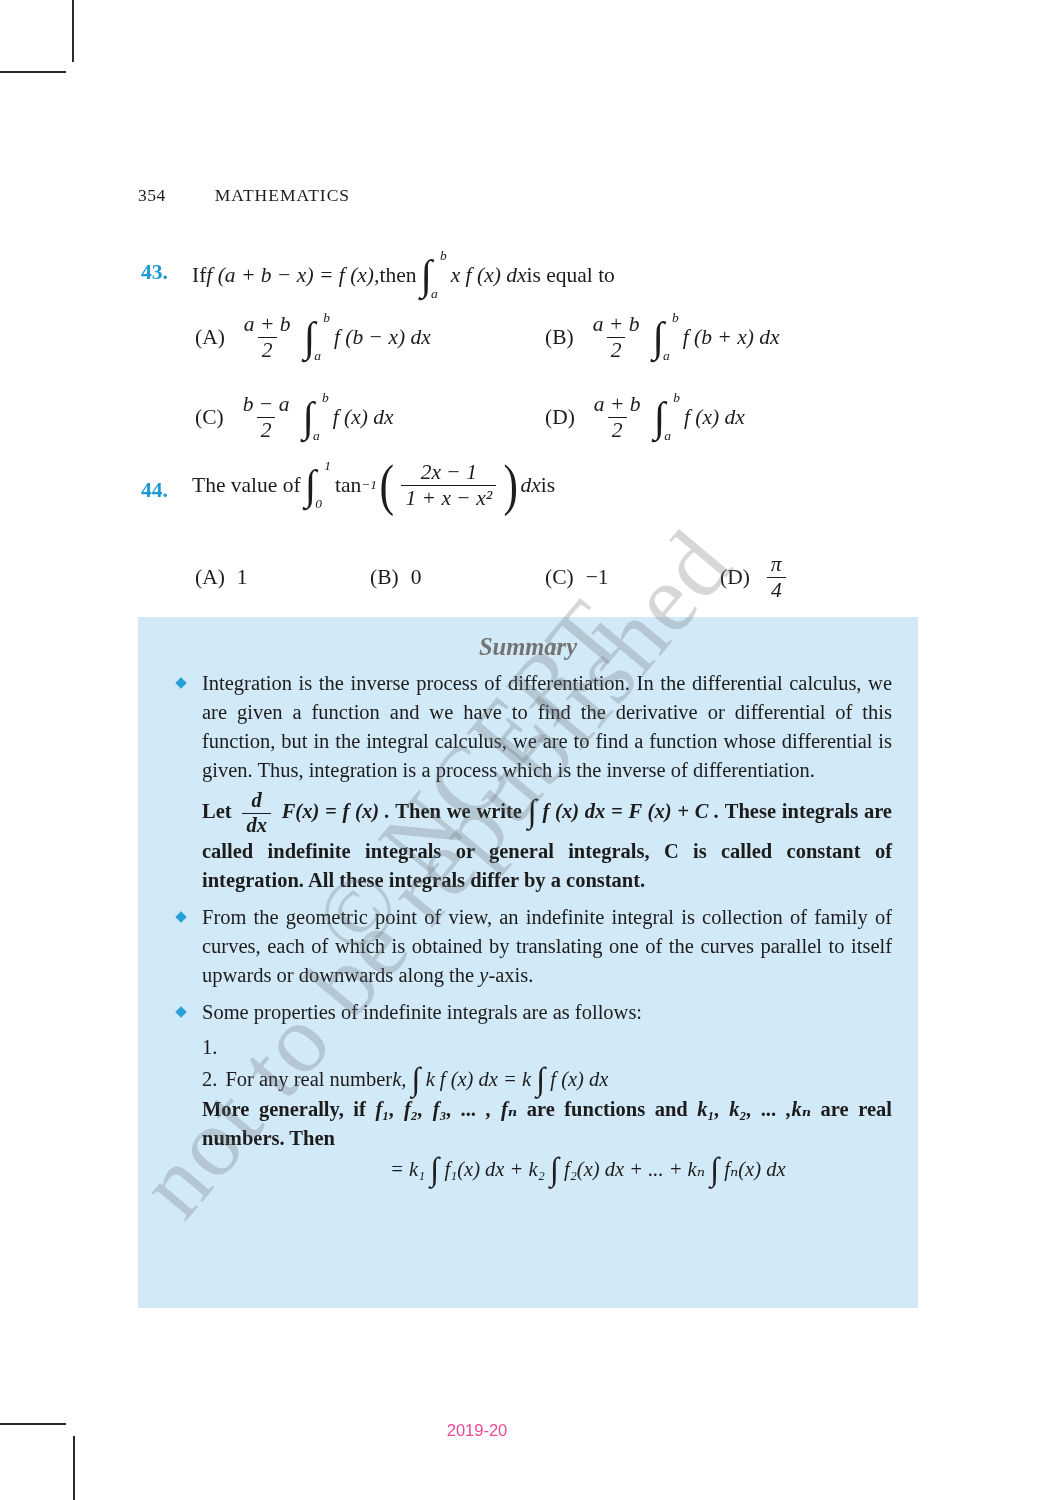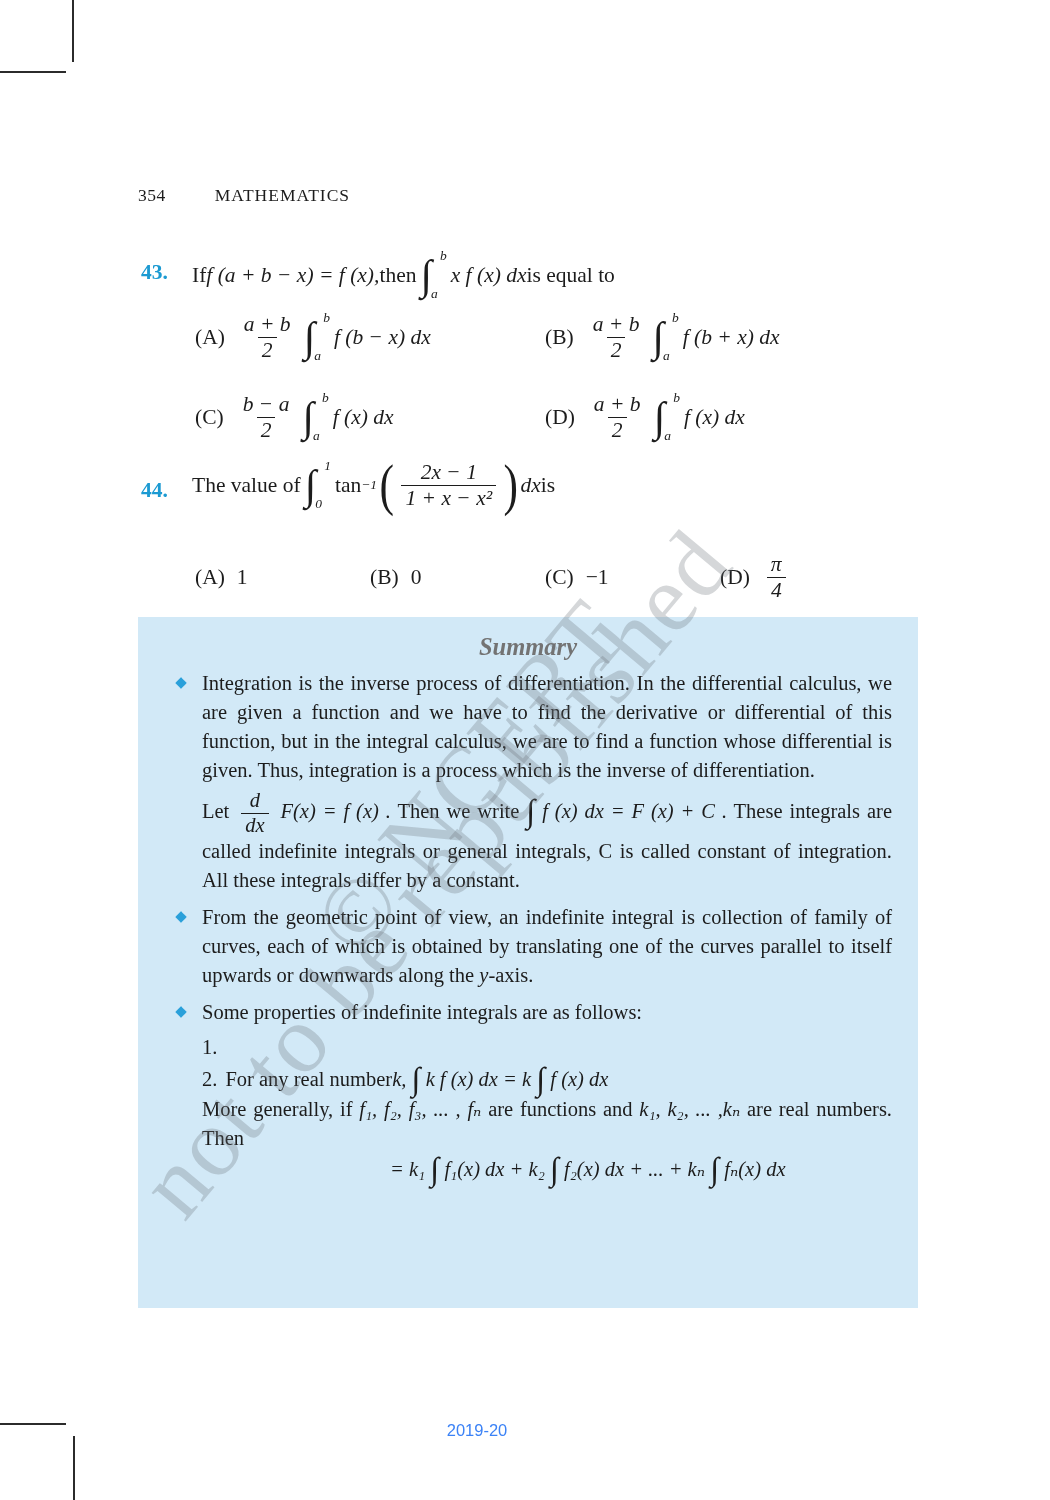--- a/index.html
+++ b/index.html
@@ -55,35 +55,35 @@
   .opt44 .olabel{margin-right:12px;}
 
   .sup{font-size:13.5px;vertical-align:super;line-height:0;font-style:italic;}
 
   
   .sumbox{position:absolute;left:138px;top:617px;width:780px;height:691px;background:#d2e9f7;}
   .sumtitle{text-align:center;color:#737373;font-style:italic;font-weight:bold;font-size:24.5px;margin:16px 0 0 0;}
   .bullet{display:flex;margin:8px 26px 0 22px;}
   .diamond{color:#2aa0da;width:42px;flex:none;text-align:center;font-size:15px;padding-top:4px;font-style:normal;}
   .btext{flex:1;font-size:20.5px;line-height:29px;text-align:justify;}
-  .para{margin:4px 26px 0 64px;font-size:20.5px;line-height:29px;text-align:justify;}
+  .para{margin:4px 26px 0 64px;font-size:20.5px;line-height:29px;text-align:justify;font-weight:bold;}
   .prop{margin:9px 26px 0 64px;font-size:20.5px;display:flex;align-items:center;}
   .prop .pnum{margin-right:8px;font-style:normal;}
   .eq{font-style:italic;font-size:20.5px;}
   .eqline1{margin:8px 0 0 64px;}
   .eqline2{margin:4px 0 0 252px;}
 
   
   .wm{position:absolute;color:rgba(104,112,119,0.28);font-size:97px;white-space:nowrap;
       transform:rotate(-50deg);pointer-events:none;z-index:6;letter-spacing:2px;}
   .wm1{left:258px;top:722px;}
   .wm2{left:6px;top:818px;}
 
   .footer{position:absolute;left:0;top:1421px;width:100%;text-align:center;
-          font-family:"Liberation Sans","DejaVu Sans",sans-serif;font-size:16.5px;color:#3b82f6;}
+          font-family:"Liberation Sans","DejaVu Sans",sans-serif;font-size:16.5px;color:#ec4899;}
 </style>
 </head>
 <body>
 
 <div class="page">
 
   <div class="crop tl-v"></div>
   <div class="crop tl-h"></div>
   <div class="crop bl-h"></div>
   <div class="crop bl-v"></div>

